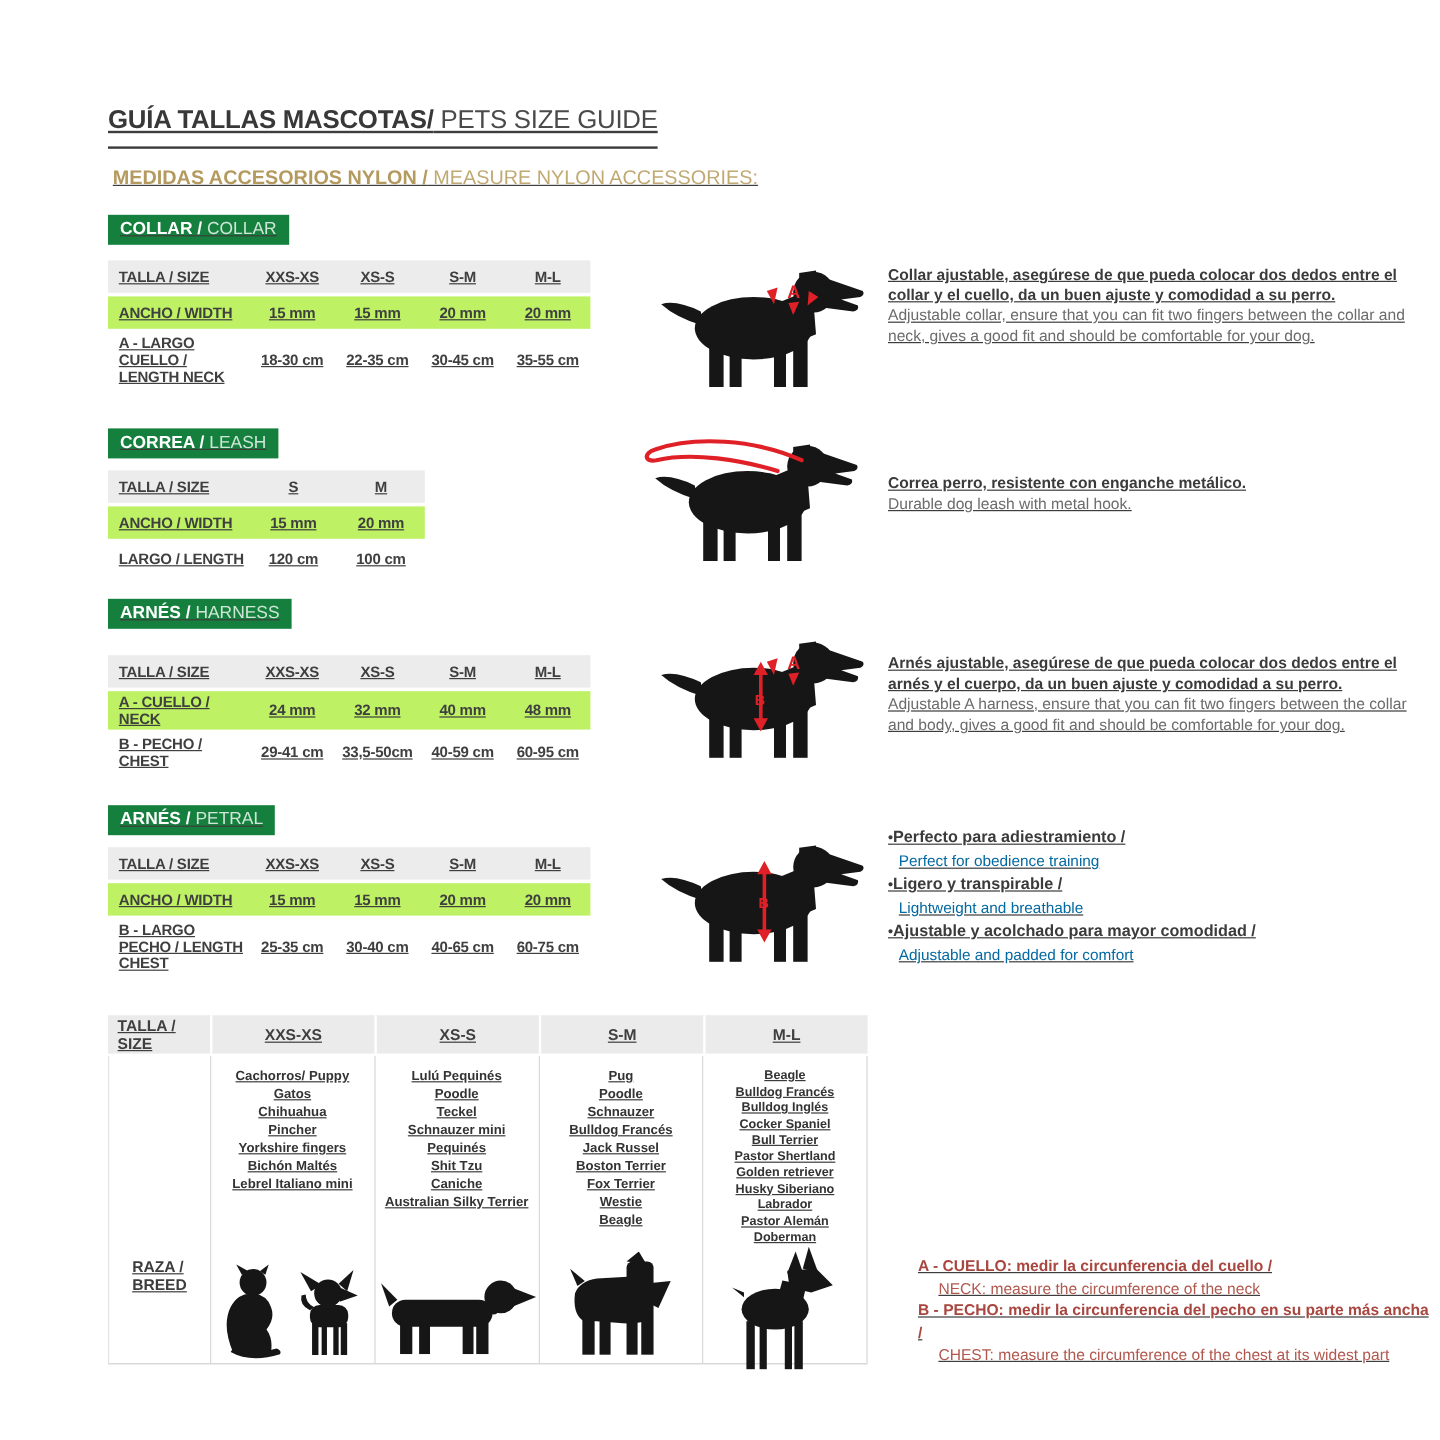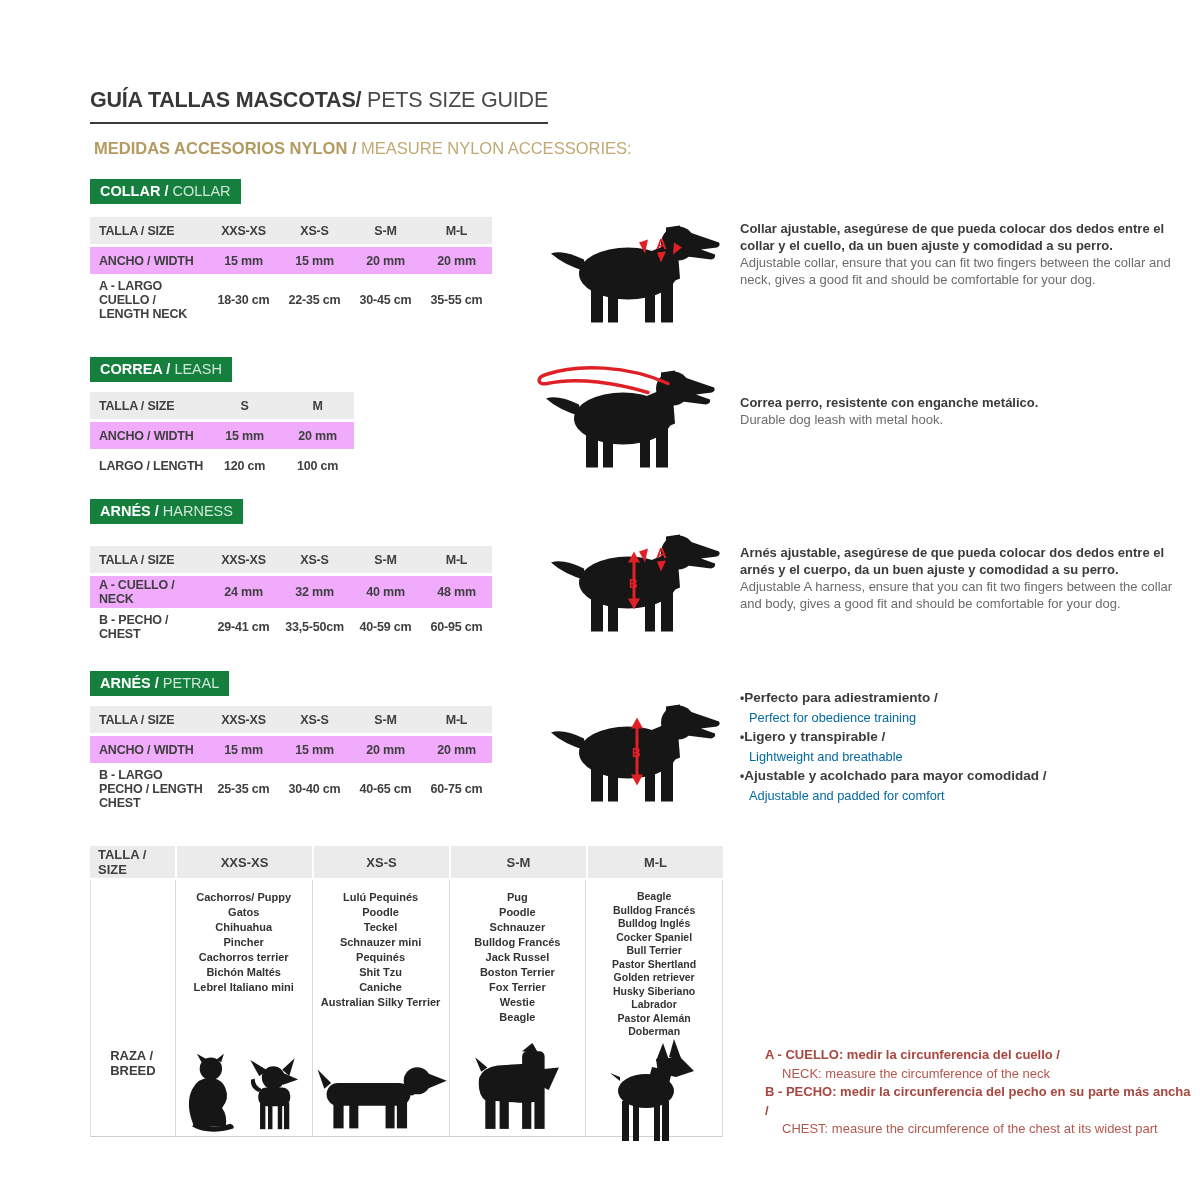--- a/index.html
+++ b/index.html
@@ -1,17 +1,17 @@
 <!DOCTYPE html>
 <html><head>
 <meta charset="utf-8">
 <style>
   html,body{margin:0;padding:0;background:#fff;}
   body{width:1200px;height:1200px;position:relative;font-family:"Liberation Sans",sans-serif;color:#3d3d3d;}
-  .abs{position:absolute;}
+  .abs{position:absolute;text-decoration:underline;}
 
   
   #title{left:90px;top:74px;font-size:21.5px;letter-spacing:-0.2px;border-bottom:2px solid #3b3b3b;padding-bottom:9px;white-space:nowrap;}
   #title .tes{font-weight:700;color:#383838;}
   #title .ten{font-weight:400;color:#4a4a4a;}
 
   
   #subtitle{left:94px;top:139px;font-size:16.5px;white-space:nowrap;}
   #subtitle .ses{font-weight:700;color:#b49a5e;}
   #subtitle .sen{font-weight:400;color:#c0a973;}
@@ -26,21 +26,21 @@
   #badge-petral{left:90px;top:671px;}
 
   
   .mtable{display:flex;flex-direction:column;gap:3px;font-size:12.5px;font-weight:700;color:#3f3f3f;}
   #table-collar{left:90px;top:217px;}
   #table-leash{left:90px;top:392px;}
   #table-harness{left:90px;top:546px;}
   #table-petral{left:90px;top:706px;}
   .trow{display:flex;}
   .trow.hdr{background:#ececec;}
-  .trow.shaded{background:#f0abfc;}
+  .trow.shaded{background:#bef264;}
   .trow.plain{background:#fff;}
   .cell{display:flex;align-items:center;justify-content:center;text-align:center;min-height:27px;padding:2px 3px;box-sizing:border-box;letter-spacing:-0.2px;}
   .cell.lab{width:118px;justify-content:flex-start;text-align:left;padding-left:9px;}
   .cell.val{width:71px;}
   #table-leash .cell.val{width:73px;}
 
   
   .dogbox{width:190px;height:118px;}
   #dog-collar{left:535px;top:215px;}
   #dog-leash{left:530px;top:360px;}
@@ -325,21 +325,21 @@
     </div>
   <div class="bt-body" id="bt-body">
       <div class="bcell lab0">RAZA /
 BREED</div>
       <div class="bcell">
         <div class="blist">
           <div>Cachorros/ Puppy</div>
           <div>Gatos</div>
           <div>Chihuahua</div>
           <div>Pincher</div>
-          <div>Cachorros terrier</div>
+          <div>Yorkshire fingers</div>
           <div>Bichón Maltés</div>
           <div>Lebrel Italiano mini</div>
         </div>
         <div class="banimals">
           <svg viewBox="0 0 60 84" width="56" height="80">
             <use href="#cat-sil"></use>
           </svg>
           <svg viewBox="0 0 70 84" width="62" height="75">
             <use href="#chihuahua-sil"></use>
           </svg>

